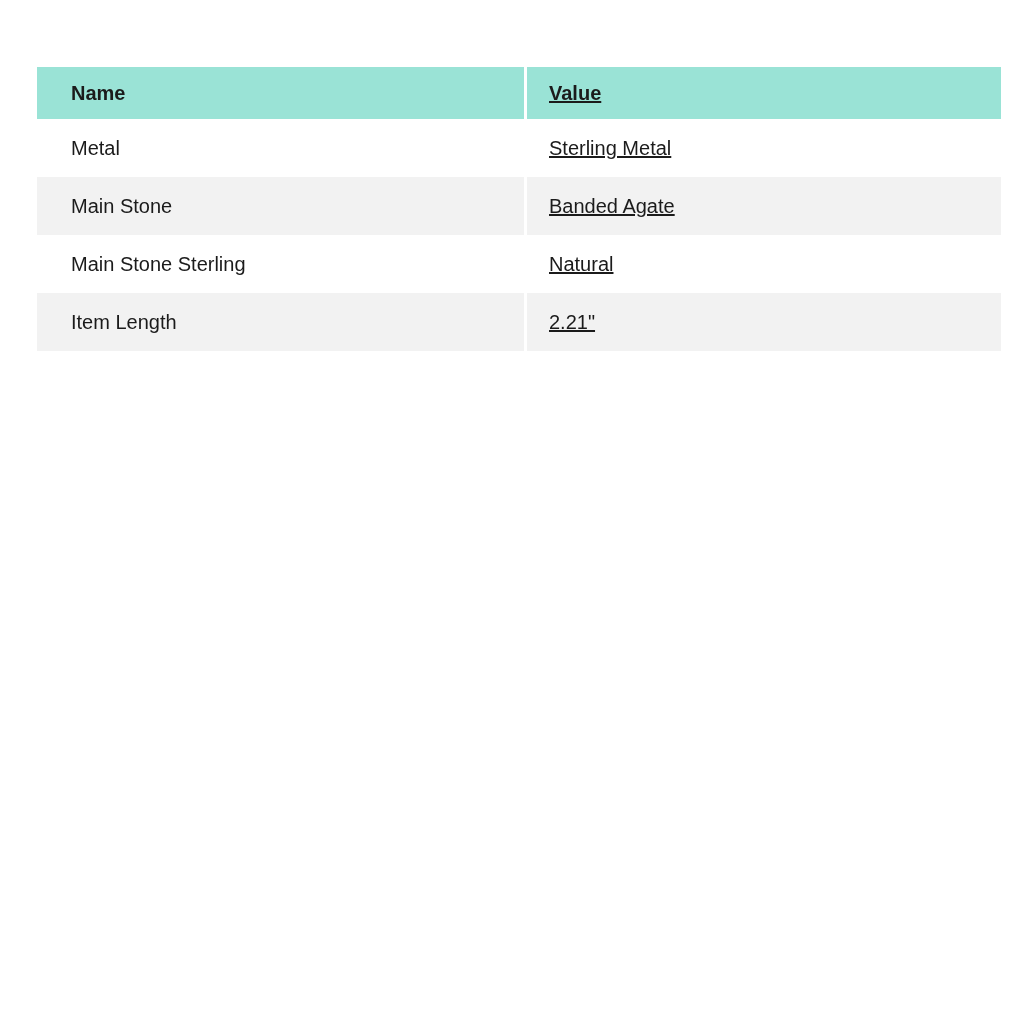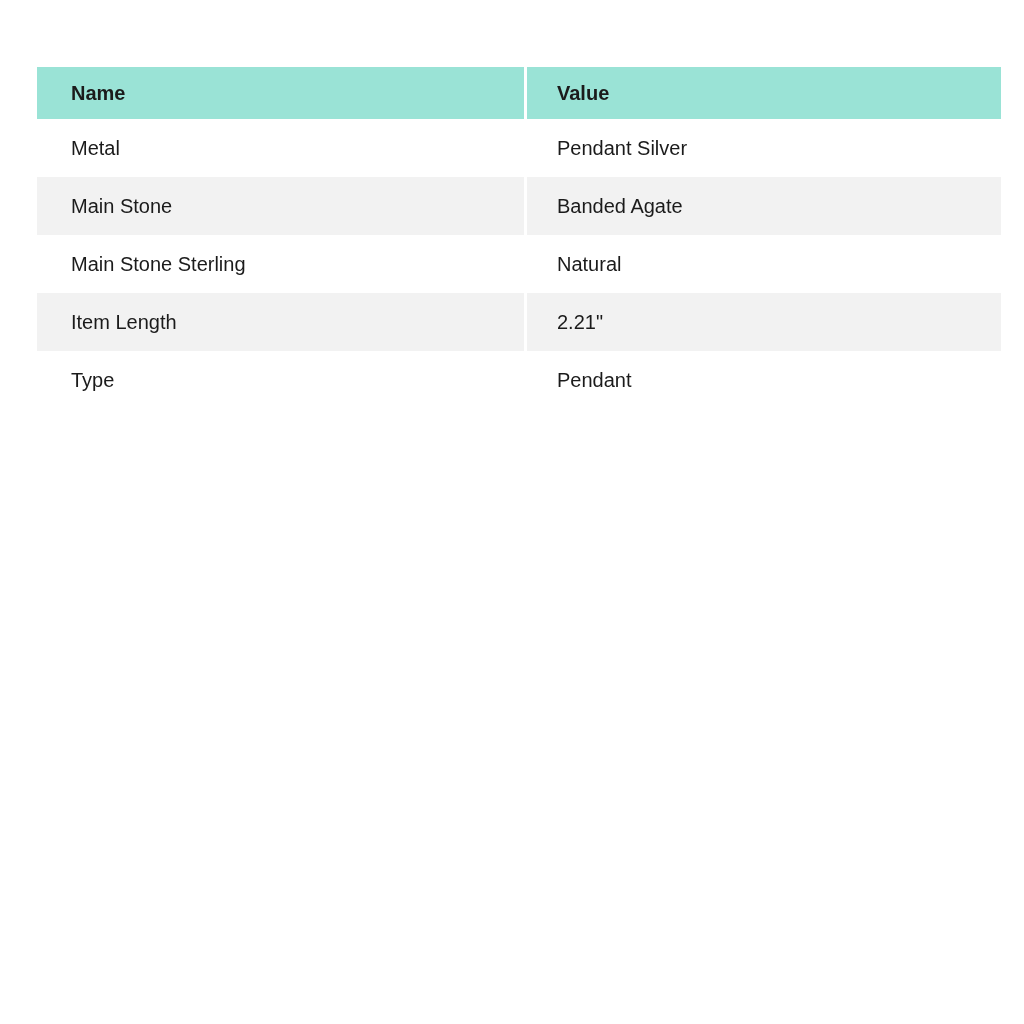--- a/index.html
+++ b/index.html
@@ -49,22 +49,23 @@
   }
   thead th {
     background: var(--header-bg);
     height: 52px;
     font-weight: 700;
     font-size: 20px;
   }
   tbody td { height: 58px; margin-top: 6px; }
   th.name-col, td.name-col { padding-left: 34px; }
   th.value-col, td.value-col {
-    padding-left: 30px;
+    padding-left: 22px;
     border-left: 3px solid var(--divider);
+    text-decoration: underline;
   }
   tbody tr:nth-child(odd)  td { background: var(--row-bg); }
   tbody tr:nth-child(even) td { background: var(--row-alt-bg); }
 </style>
 </head>
 <body>
 
 <div class="page">
   <div class="spec-table-wrap">
     <table class="spec-table">
@@ -74,34 +75,30 @@
       </colgroup>
       <thead>
         <tr>
           <th class="name-col">Name</th>
           <th class="value-col">Value</th>
         </tr>
       </thead>
       <tbody>
           <tr>
     <td class="name-col">Metal</td>
-    <td class="value-col">Pendant Silver</td>
+    <td class="value-col">Sterling Metal</td>
   </tr>
           <tr>
     <td class="name-col">Main Stone</td>
     <td class="value-col">Banded Agate</td>
   </tr>
           <tr>
     <td class="name-col">Main Stone Sterling</td>
     <td class="value-col">Natural</td>
   </tr>
           <tr>
     <td class="name-col">Item Length</td>
     <td class="value-col">2.21"</td>
   </tr>
-          <tr>
-    <td class="name-col">Type</td>
-    <td class="value-col">Pendant</td>
-  </tr>
         </tbody>
     </table>
   </div>
 </div>
 
 </body></html>

